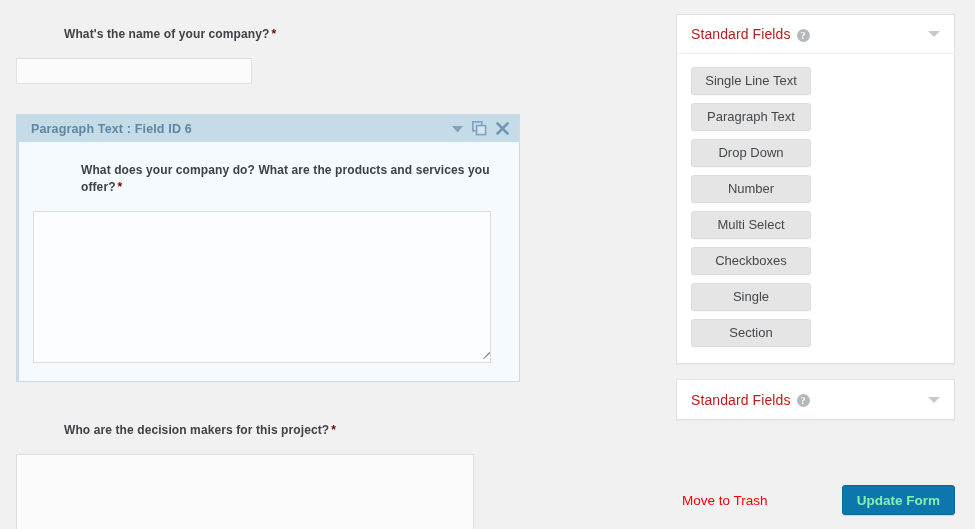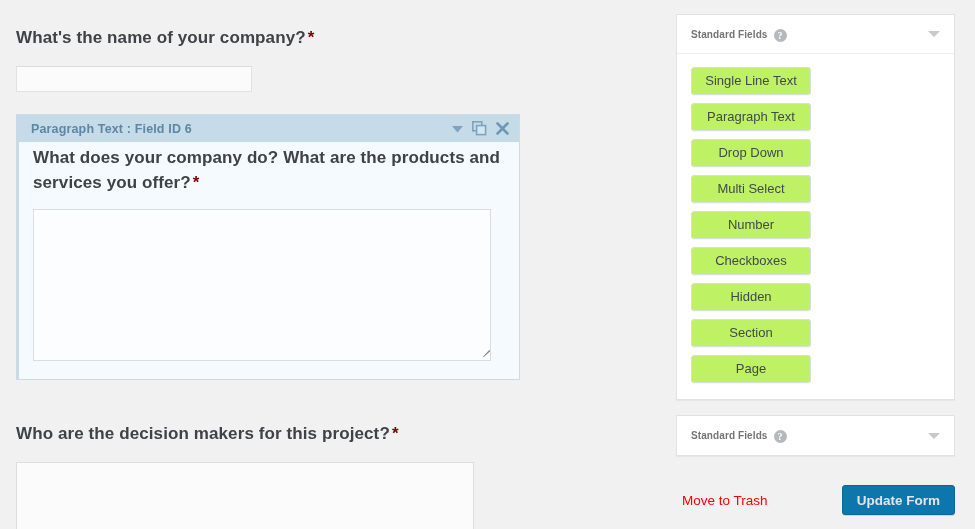--- a/index.html
+++ b/index.html
@@ -30,25 +30,26 @@
   }
 
   
   .form-field {
     position: absolute;
     left: 16px;
     width: 504px;
     box-sizing: border-box;
   }
   .field-label {
-    font-size: 17px;
+    font-size: 12px;
     font-weight: bold;
     color: #3f4246;
     line-height: 1.45;
     letter-spacing: .1px;
+    margin-left: 48px;
   }
   .req-star {
     color: #790000;
     font-weight: bold;
     margin-left: 2px;
   }
   .text-input {
     display: block;
     box-sizing: border-box;
     width: 236px;
@@ -112,21 +113,21 @@
   }
   .tool-icon {
     display: inline-flex;
     align-items: center;
     justify-content: center;
     color: #7fa3bd;
     cursor: pointer;
     line-height: 1;
   }
   .field-body {
-    padding: 4px 14px 0 14px;
+    padding: 20px 14px 0 14px;
   }
   .field-body .field-label { color: #3f4246; }
   #field-company-do .text-area {
     width: 458px;
     height: 152px;
     margin-top: 14px;
     background: #fcfdfe;
     border: 1px solid #d9dde0;
   }
   
@@ -166,23 +167,23 @@
     height: 39px;
     display: flex;
     align-items: center;
     padding: 0 14px 0 14px;
     box-sizing: border-box;
     cursor: pointer;
     border-bottom: 1px solid #eeeeee;
   }
   .panel.collapsed .panel-header { border-bottom: none; }
   .panel-title {
-    font-size: 10px;
-    font-weight: bold;
-    color: #737373;
+    font-size: 14px;
+    font-weight: normal;
+    color: #b91c1c;
     letter-spacing: .1px;
   }
   .help-icon {
     margin-left: 6px;
     width: 13px;
     height: 13px;
     border-radius: 50%;
     background: #b4b9be;
     color: #fff;
     font-size: 10px;
@@ -210,21 +211,21 @@
     display: flex;
     flex-wrap: wrap;
     gap: 8px 10px;
   }
   .field-button {
     box-sizing: border-box;
     width: 120px;
     height: 28px;
     line-height: 26px;
     text-align: center;
-    background: #bef264;
+    background: #e5e5e5;
     border: 1px solid #dcdcdc;
     border-radius: 3px;
     font-size: 13px;
     color: #44484d;
     cursor: pointer;
     box-shadow: 0 1px 0 rgba(0,0,0,.03);
     font-family: "Liberation Sans", sans-serif;
     padding: 0;
   }
 
@@ -244,21 +245,21 @@
     text-decoration: none;
     cursor: pointer;
     margin-left: 6px;
     text-align: center;
   }
   .update-button {
     margin-left: auto;
     background: #0d76ad;
     border: 1px solid #0b6795;
     border-radius: 3px;
-    color: #e5e5e5;
+    color: #86efac;
     font-size: 13.5px;
     font-weight: bold;
     font-family: "Liberation Sans", sans-serif;
     padding: 0 14px;
     height: 30px;
     cursor: pointer;
     box-shadow: 0 1px 0 rgba(0,0,0,.12);
   }
 </style>
 </head>
@@ -325,26 +326,25 @@
     <div class="panel-header">
       <span class="panel-title">Standard Fields</span>
       <span class="help-icon">?</span>
       <span class="panel-toggle"></span>
     </div>
     <div class="panel-body">
       <div class="field-buttons">
         <button class="field-button">Single Line Text</button>
         <button class="field-button">Paragraph Text</button>
         <button class="field-button">Drop Down</button>
+        <button class="field-button">Number</button>
         <button class="field-button">Multi Select</button>
-        <button class="field-button">Number</button>
         <button class="field-button">Checkboxes</button>
-        <button class="field-button">Hidden</button>
+        <button class="field-button">Single</button>
         <button class="field-button">Section</button>
-        <button class="field-button">Page</button>
       </div>
     </div>
   </div>
 
   <div class="panel collapsed">
     <div class="panel-header">
       <span class="panel-title">Standard Fields</span>
       <span class="help-icon">?</span>
       <span class="panel-toggle"></span>
     </div>

